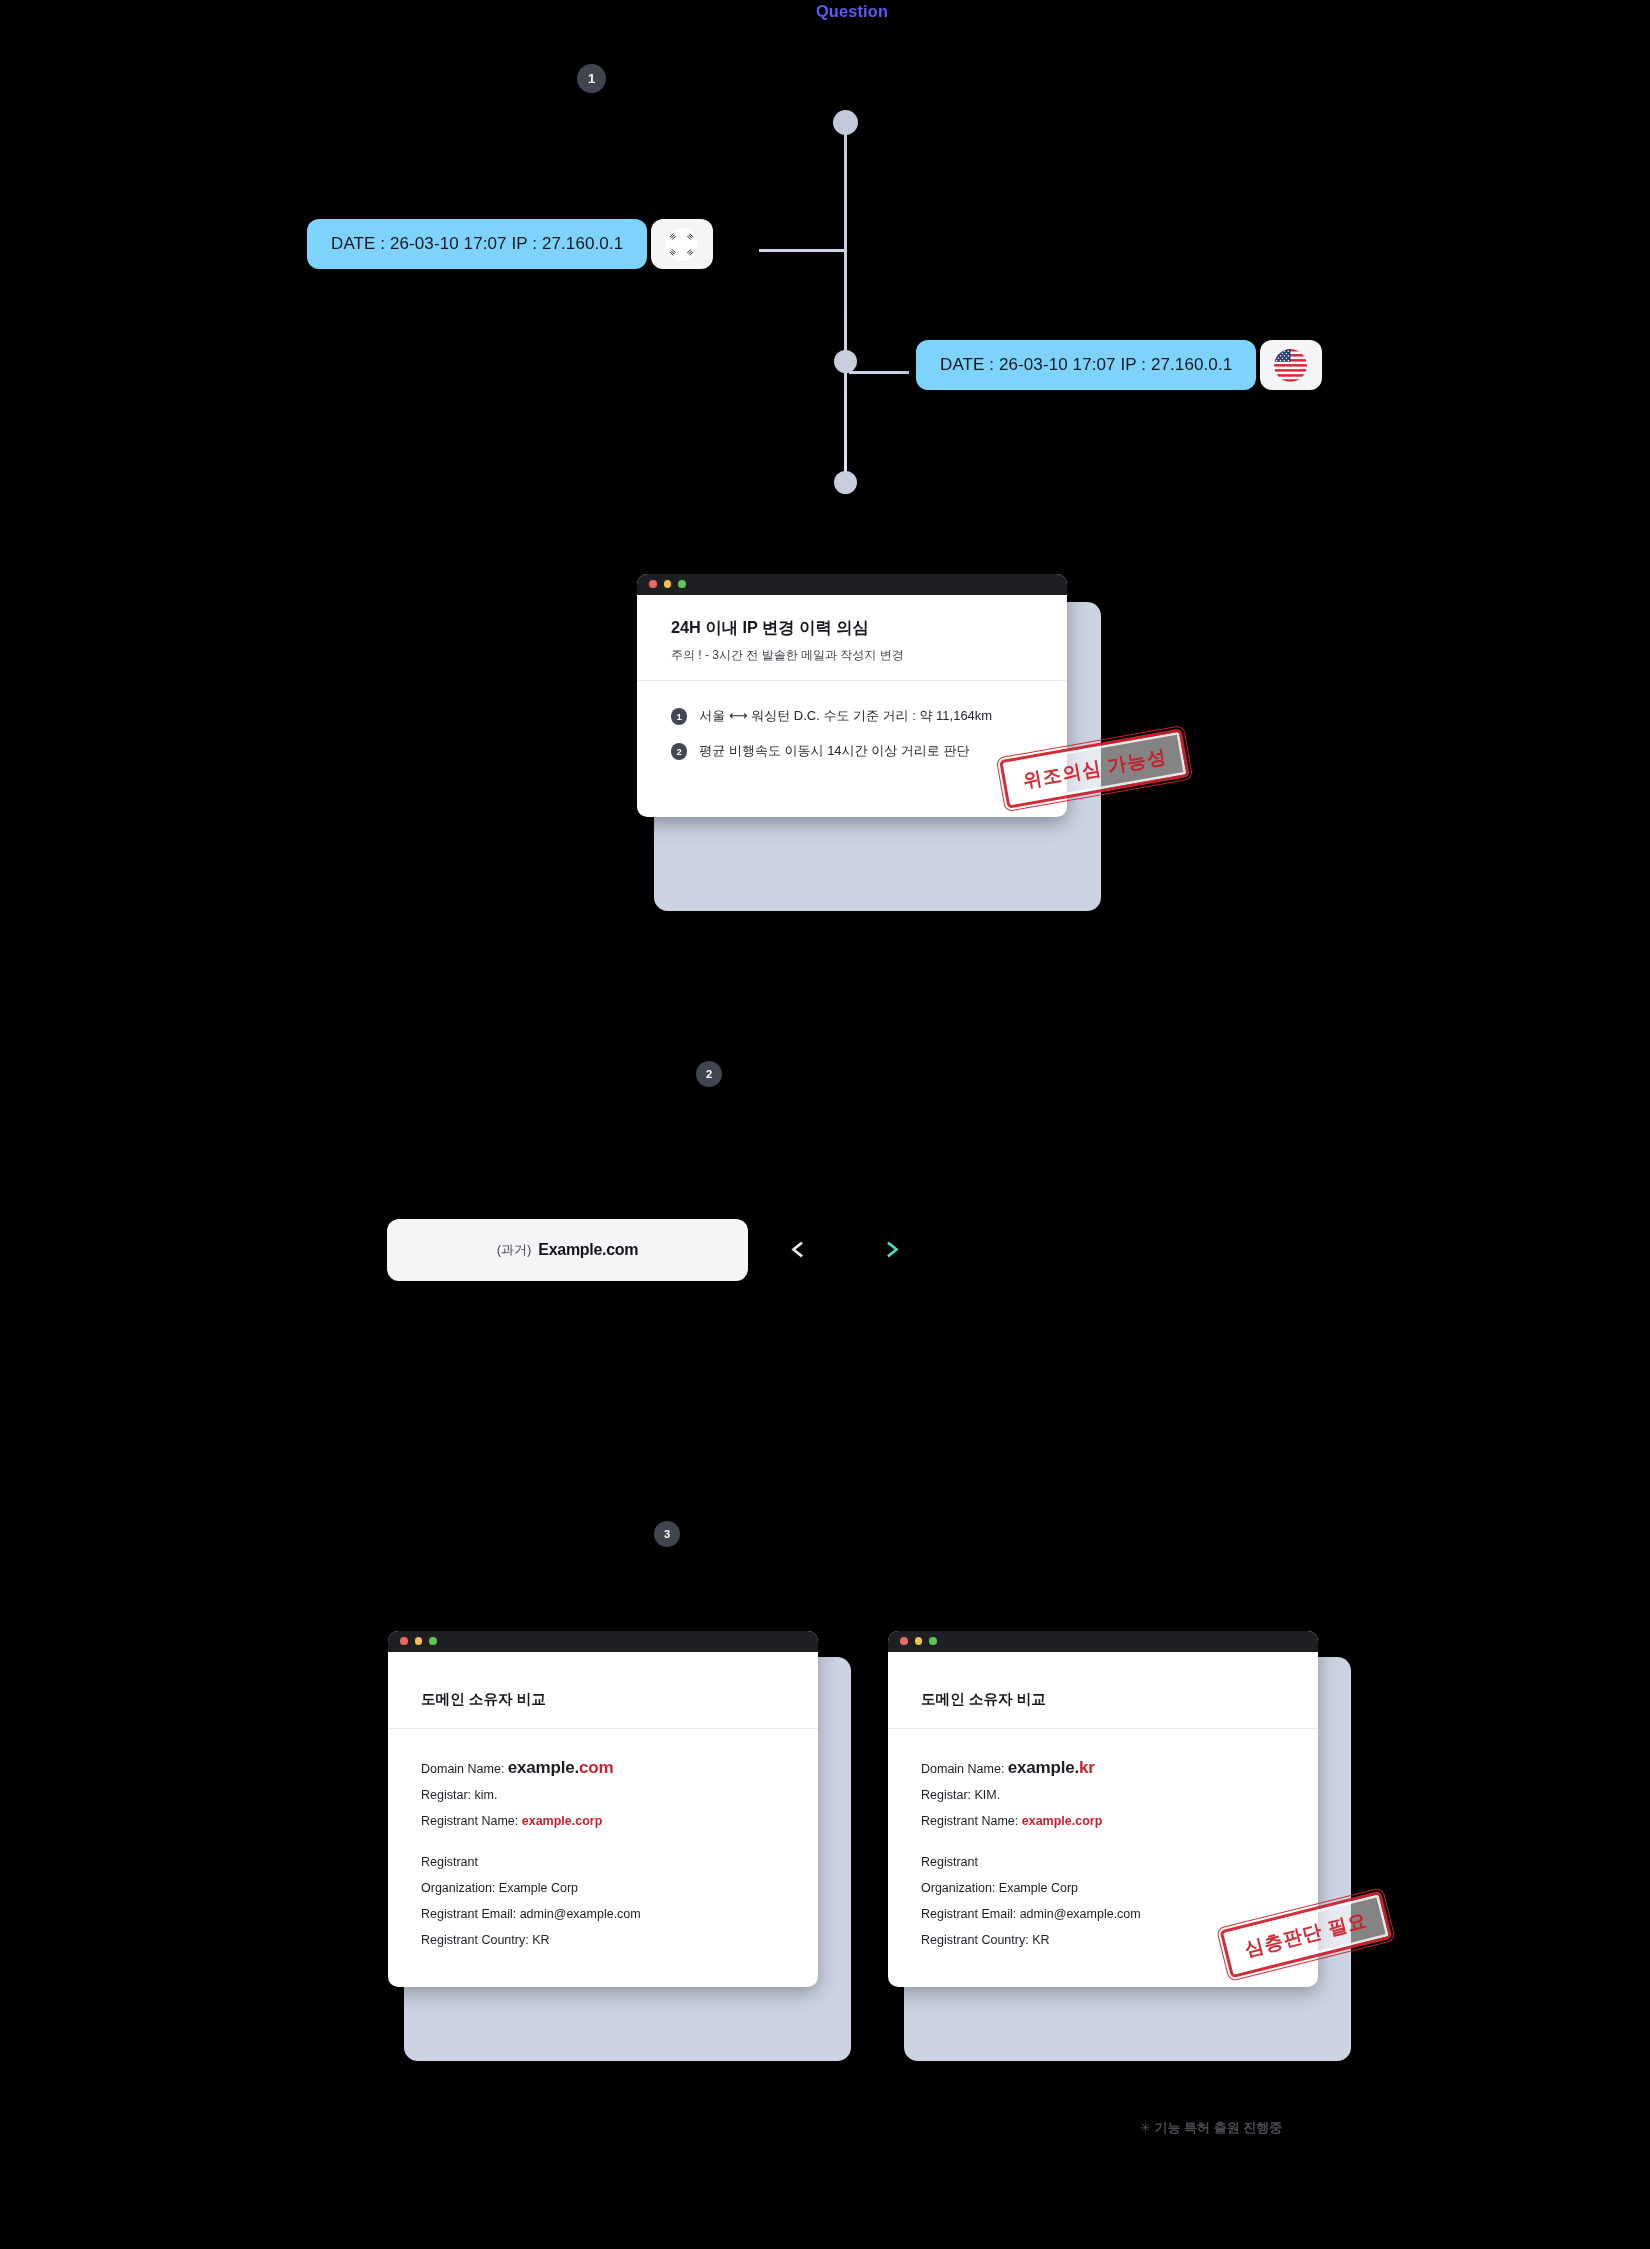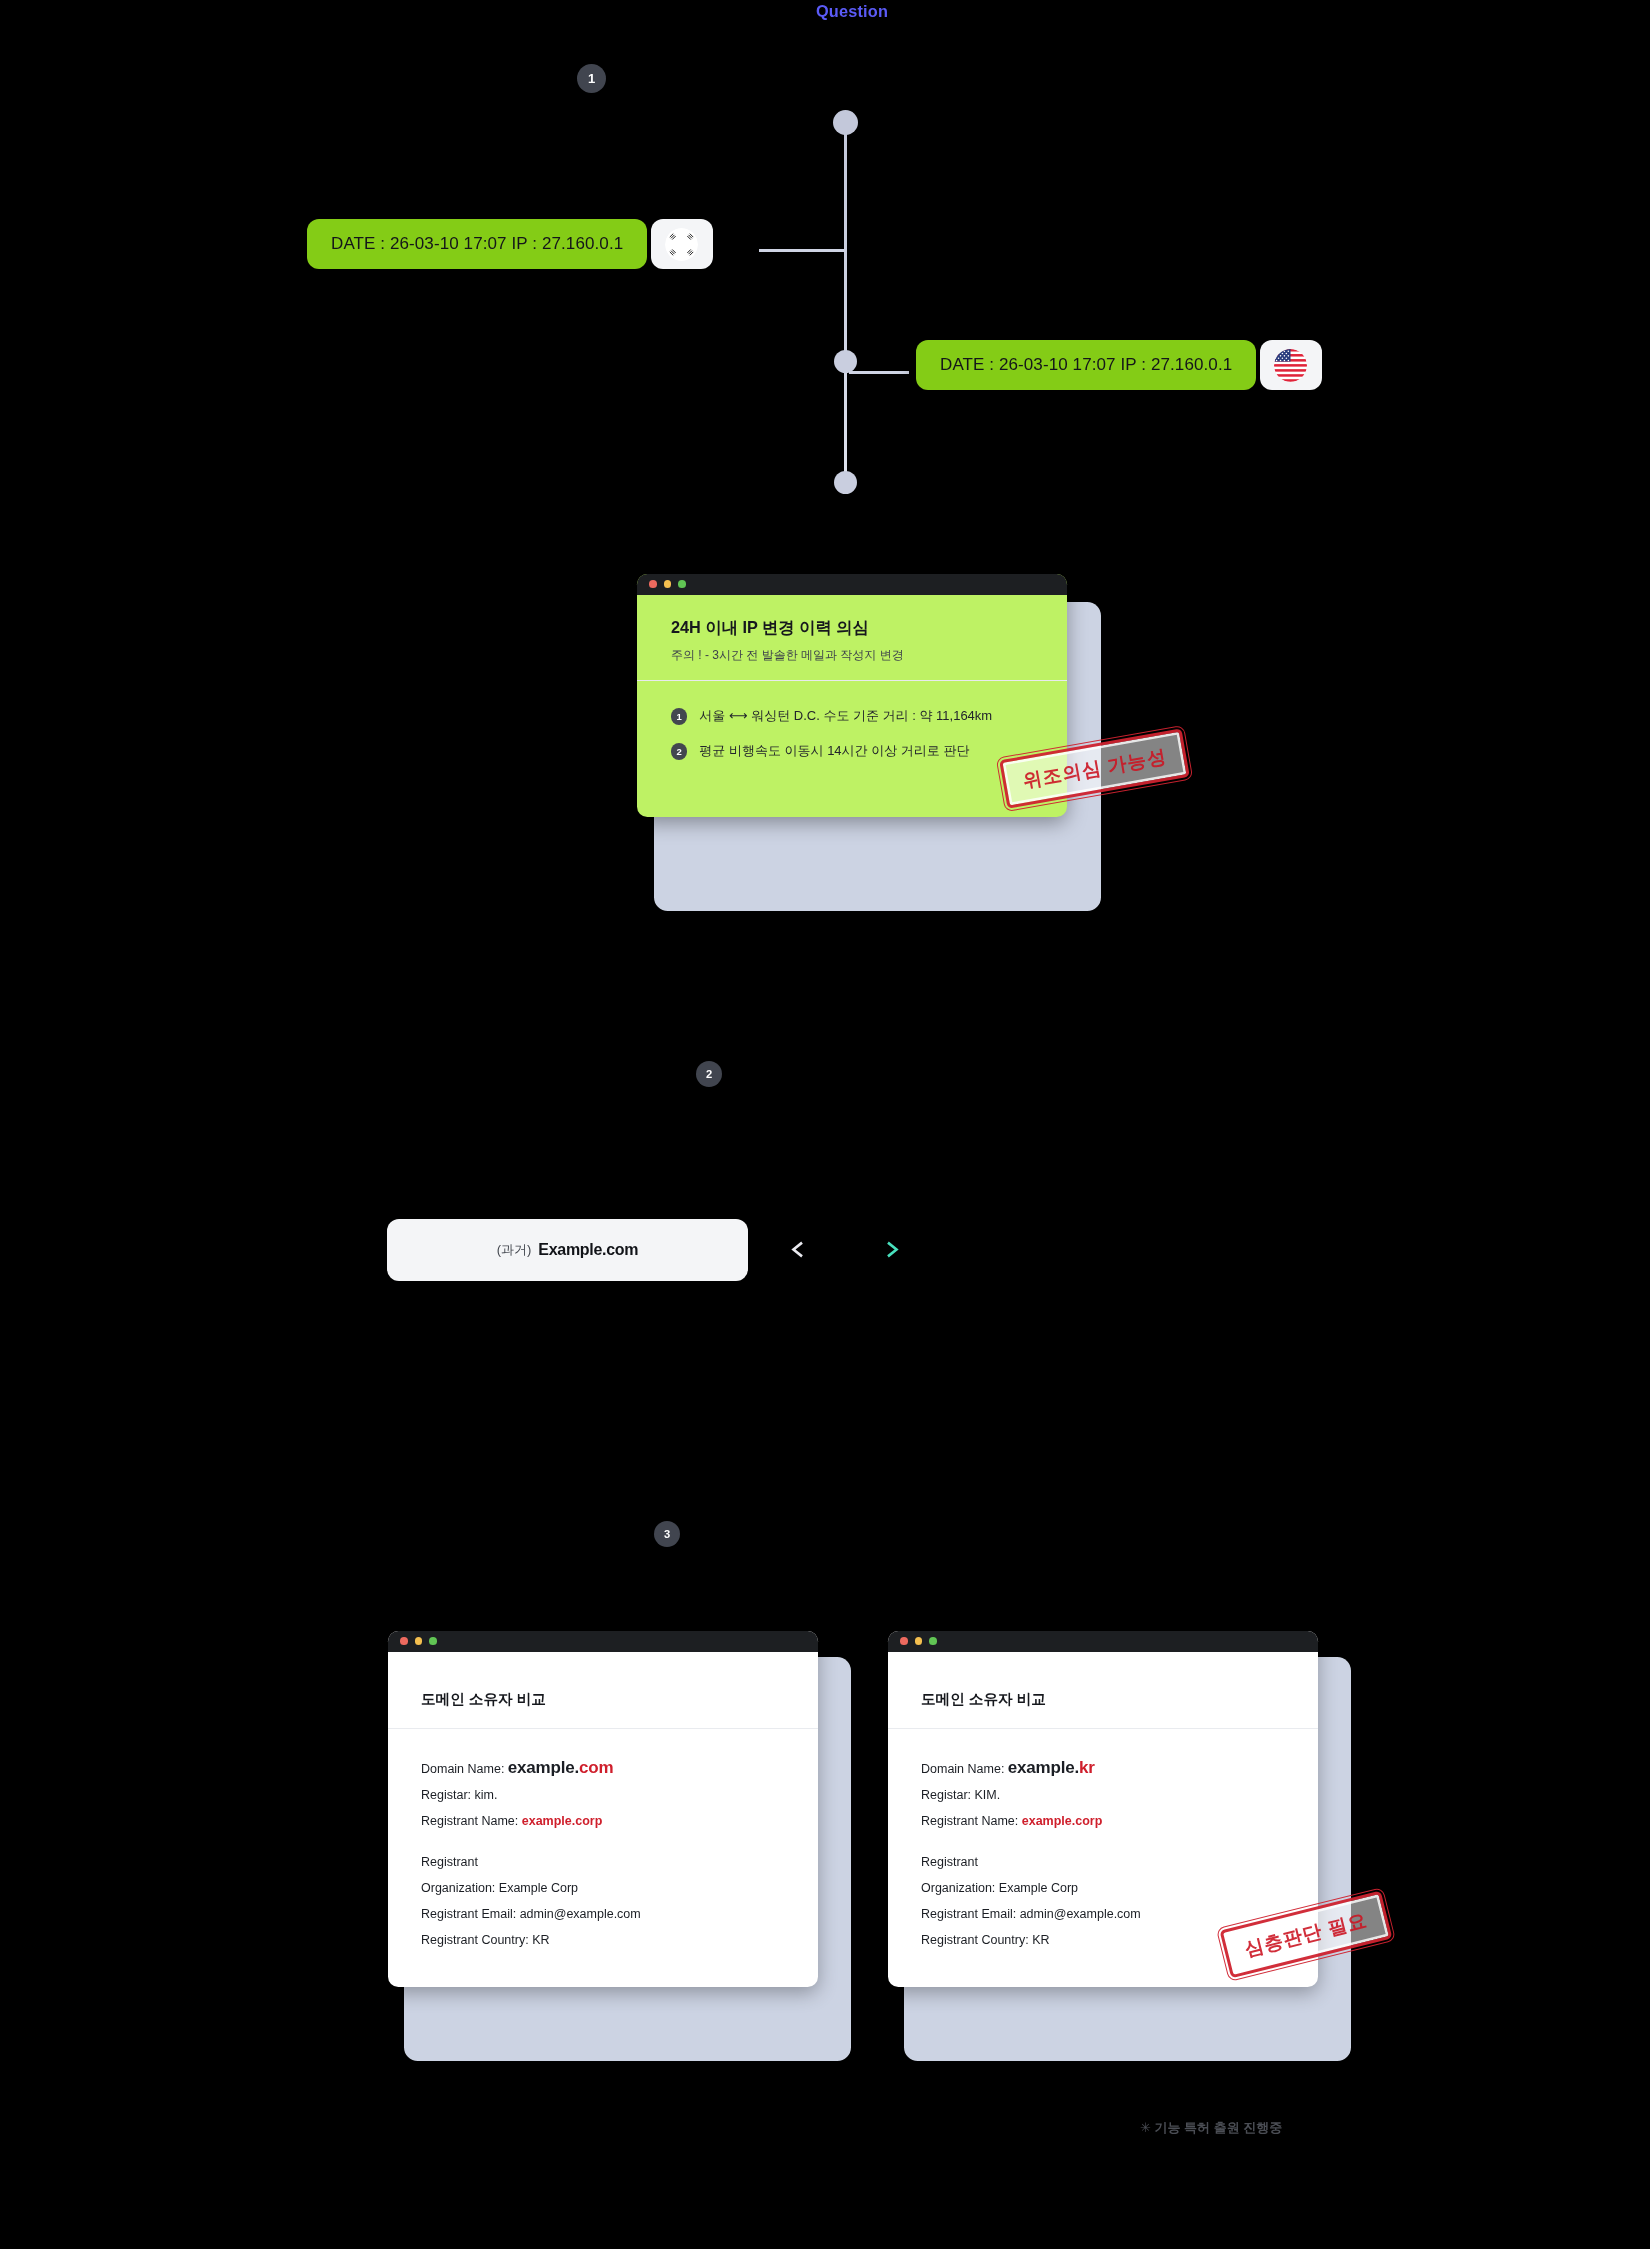--- a/index.html
+++ b/index.html
@@ -65,21 +65,21 @@
   #branch-left{left:732px;top:249px;width:86px;}
   #branch-right{left:822px;top:371px;width:60px;}
 
   
   .ip-card{
     position:absolute;
     display:flex;align-items:stretch;
     filter:drop-shadow(0 2.6px 8.6px rgba(0,0,0,.45));
   }
   .ip-text{
-    background:#84cc16;
+    background:#7dd3fc;
     border-radius:12px;
     padding:0 24px;
     height:50px;
     display:flex;align-items:center;
     color:#14161a;
     font-size:17px;
     letter-spacing:0.1px;
     white-space:nowrap;
   }
   .ip-flag{
@@ -98,21 +98,21 @@
 
   
   .win-wrap{position:absolute;}
   .win-back{
     position:absolute;
     background:#ccd3e3;
     border-radius:13.8px;
   }
   .win{
     position:relative;
-    background:#bef264;
+    background:#ffffff;
     border-radius:10.3px;
     overflow:hidden;
     box-shadow:0 5.2px 20.6px rgba(0,0,0,.35);
   }
   .win-bar{
     background:#1d1f22;
     height:20.6px;
     display:flex;align-items:center;
     padding-left:12px;
     gap:6.9px;

